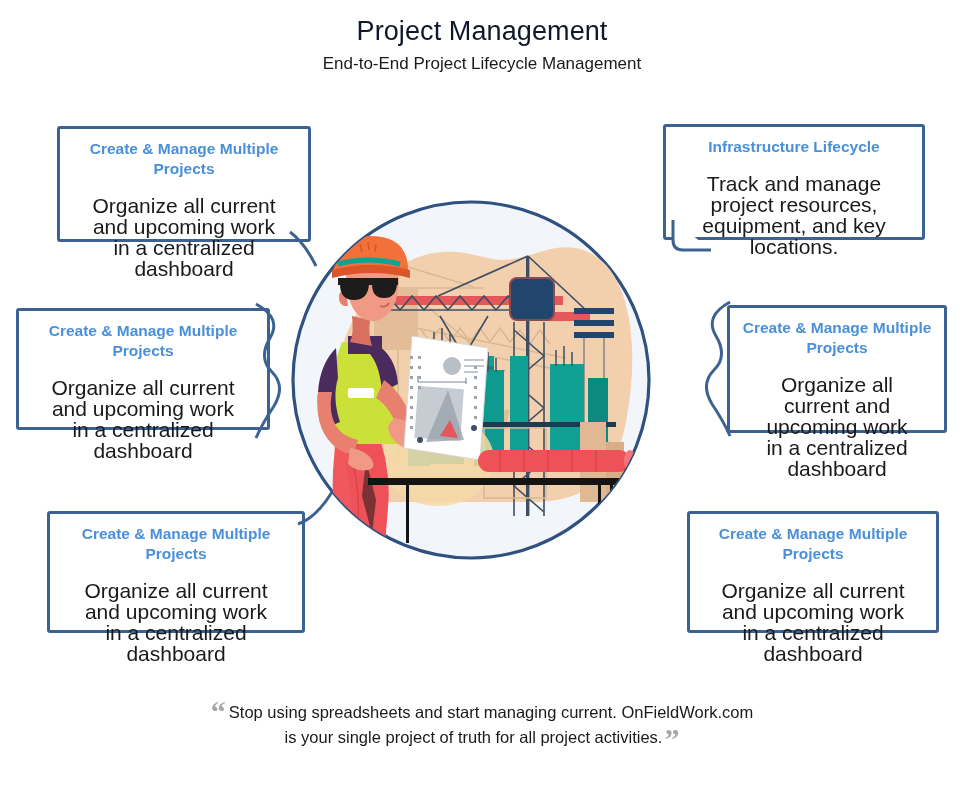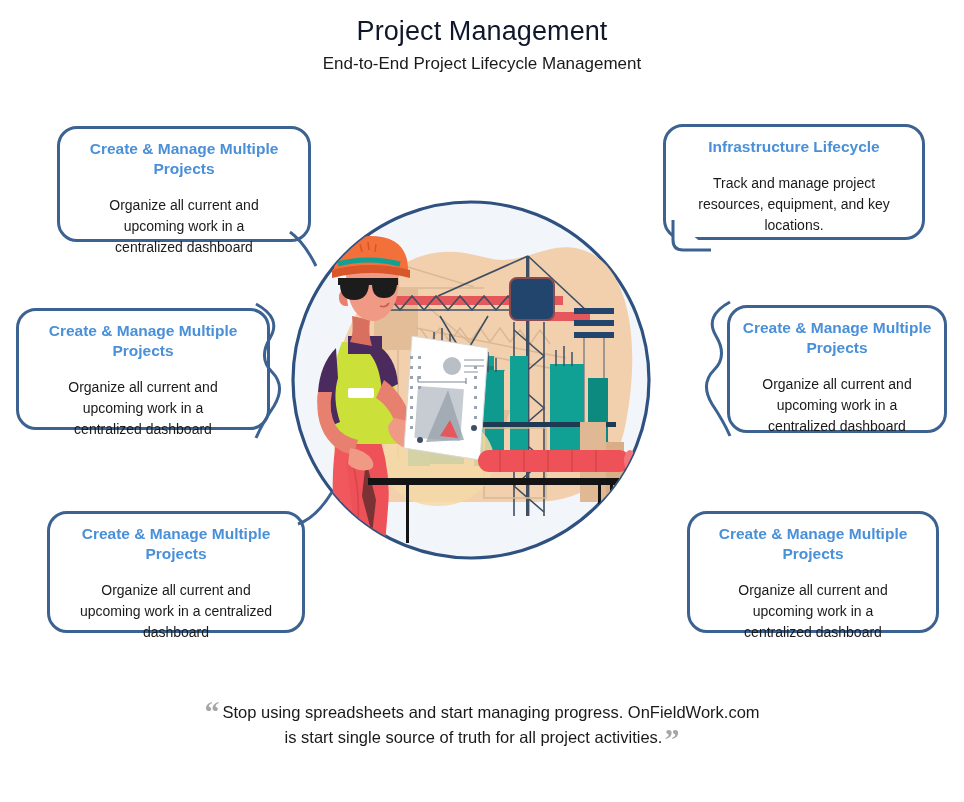--- a/index.html
+++ b/index.html
@@ -27,35 +27,35 @@
   .circle-wrap{
     position:absolute;left:288px;top:160px;width:366px;height:440px;
   }
   .circle-wrap svg{display:block;}
 
   
   .callout{
     position:absolute;
     background:#ffffff;
     border:3px solid #3b6291;
-    border-radius:20px;
+    border-radius:3px;
     box-sizing:border-box;
     text-align:center;
     padding:10px 12px 11px 12px;
   }
   .callout .c-title{
     color:#4a90d9;
     font-weight:bold;
     font-size:15.5px;
     line-height:20px;
     margin:0 0 1px 0;
   }
   .callout .c-body{
     color:#1a1a1a;
-    font-size:14px;
+    font-size:21px;
     line-height:21px;
     margin:16px;
   }
 
   
   #co-tl{left:57px;  top:126px; width:254px; height:116px;}
   #co-ml{left:16px;  top:308px; width:254px; height:122px;}
   #co-bl{left:47px;  top:511px; width:258px; height:122px;}
   #co-tr{left:663px; top:124px; width:262px; height:116px;}
   #co-mr{left:727px; top:305px; width:220px; height:128px;}
@@ -330,17 +330,17 @@
   <div class="callout" id="co-br">
     <div class="c-title">Create &amp; Manage Multiple Projects</div>
     <div class="c-body">Organize all current and upcoming work in a centralized dashboard</div>
   </div>
 
   <svg class="tail" style="left:252px;top:302px;" width="34" height="138" viewBox="0 0 34 138">
     <path d="M4 2 q26 14 14 34 q-12 20 2 34 q14 14 2 34 q-12 18 -18 32" fill="none" stroke="#3b6291" stroke-width="3"></path>
   </svg>
 
   <div class="quote-block">
-    <span class="quote-line"><span class="qmark open">“</span><span>Stop using spreadsheets and start managing progress. OnFieldWork.com</span></span>
-    <span class="quote-line"><span>is start single source of truth for all project activities.</span><span class="qmark close">”</span></span>
+    <span class="quote-line"><span class="qmark open">“</span><span>Stop using spreadsheets and start managing current. OnFieldWork.com</span></span>
+    <span class="quote-line"><span>is your single project of truth for all project activities.</span><span class="qmark close">”</span></span>
   </div>
 
 </div>
 
 </body></html>

